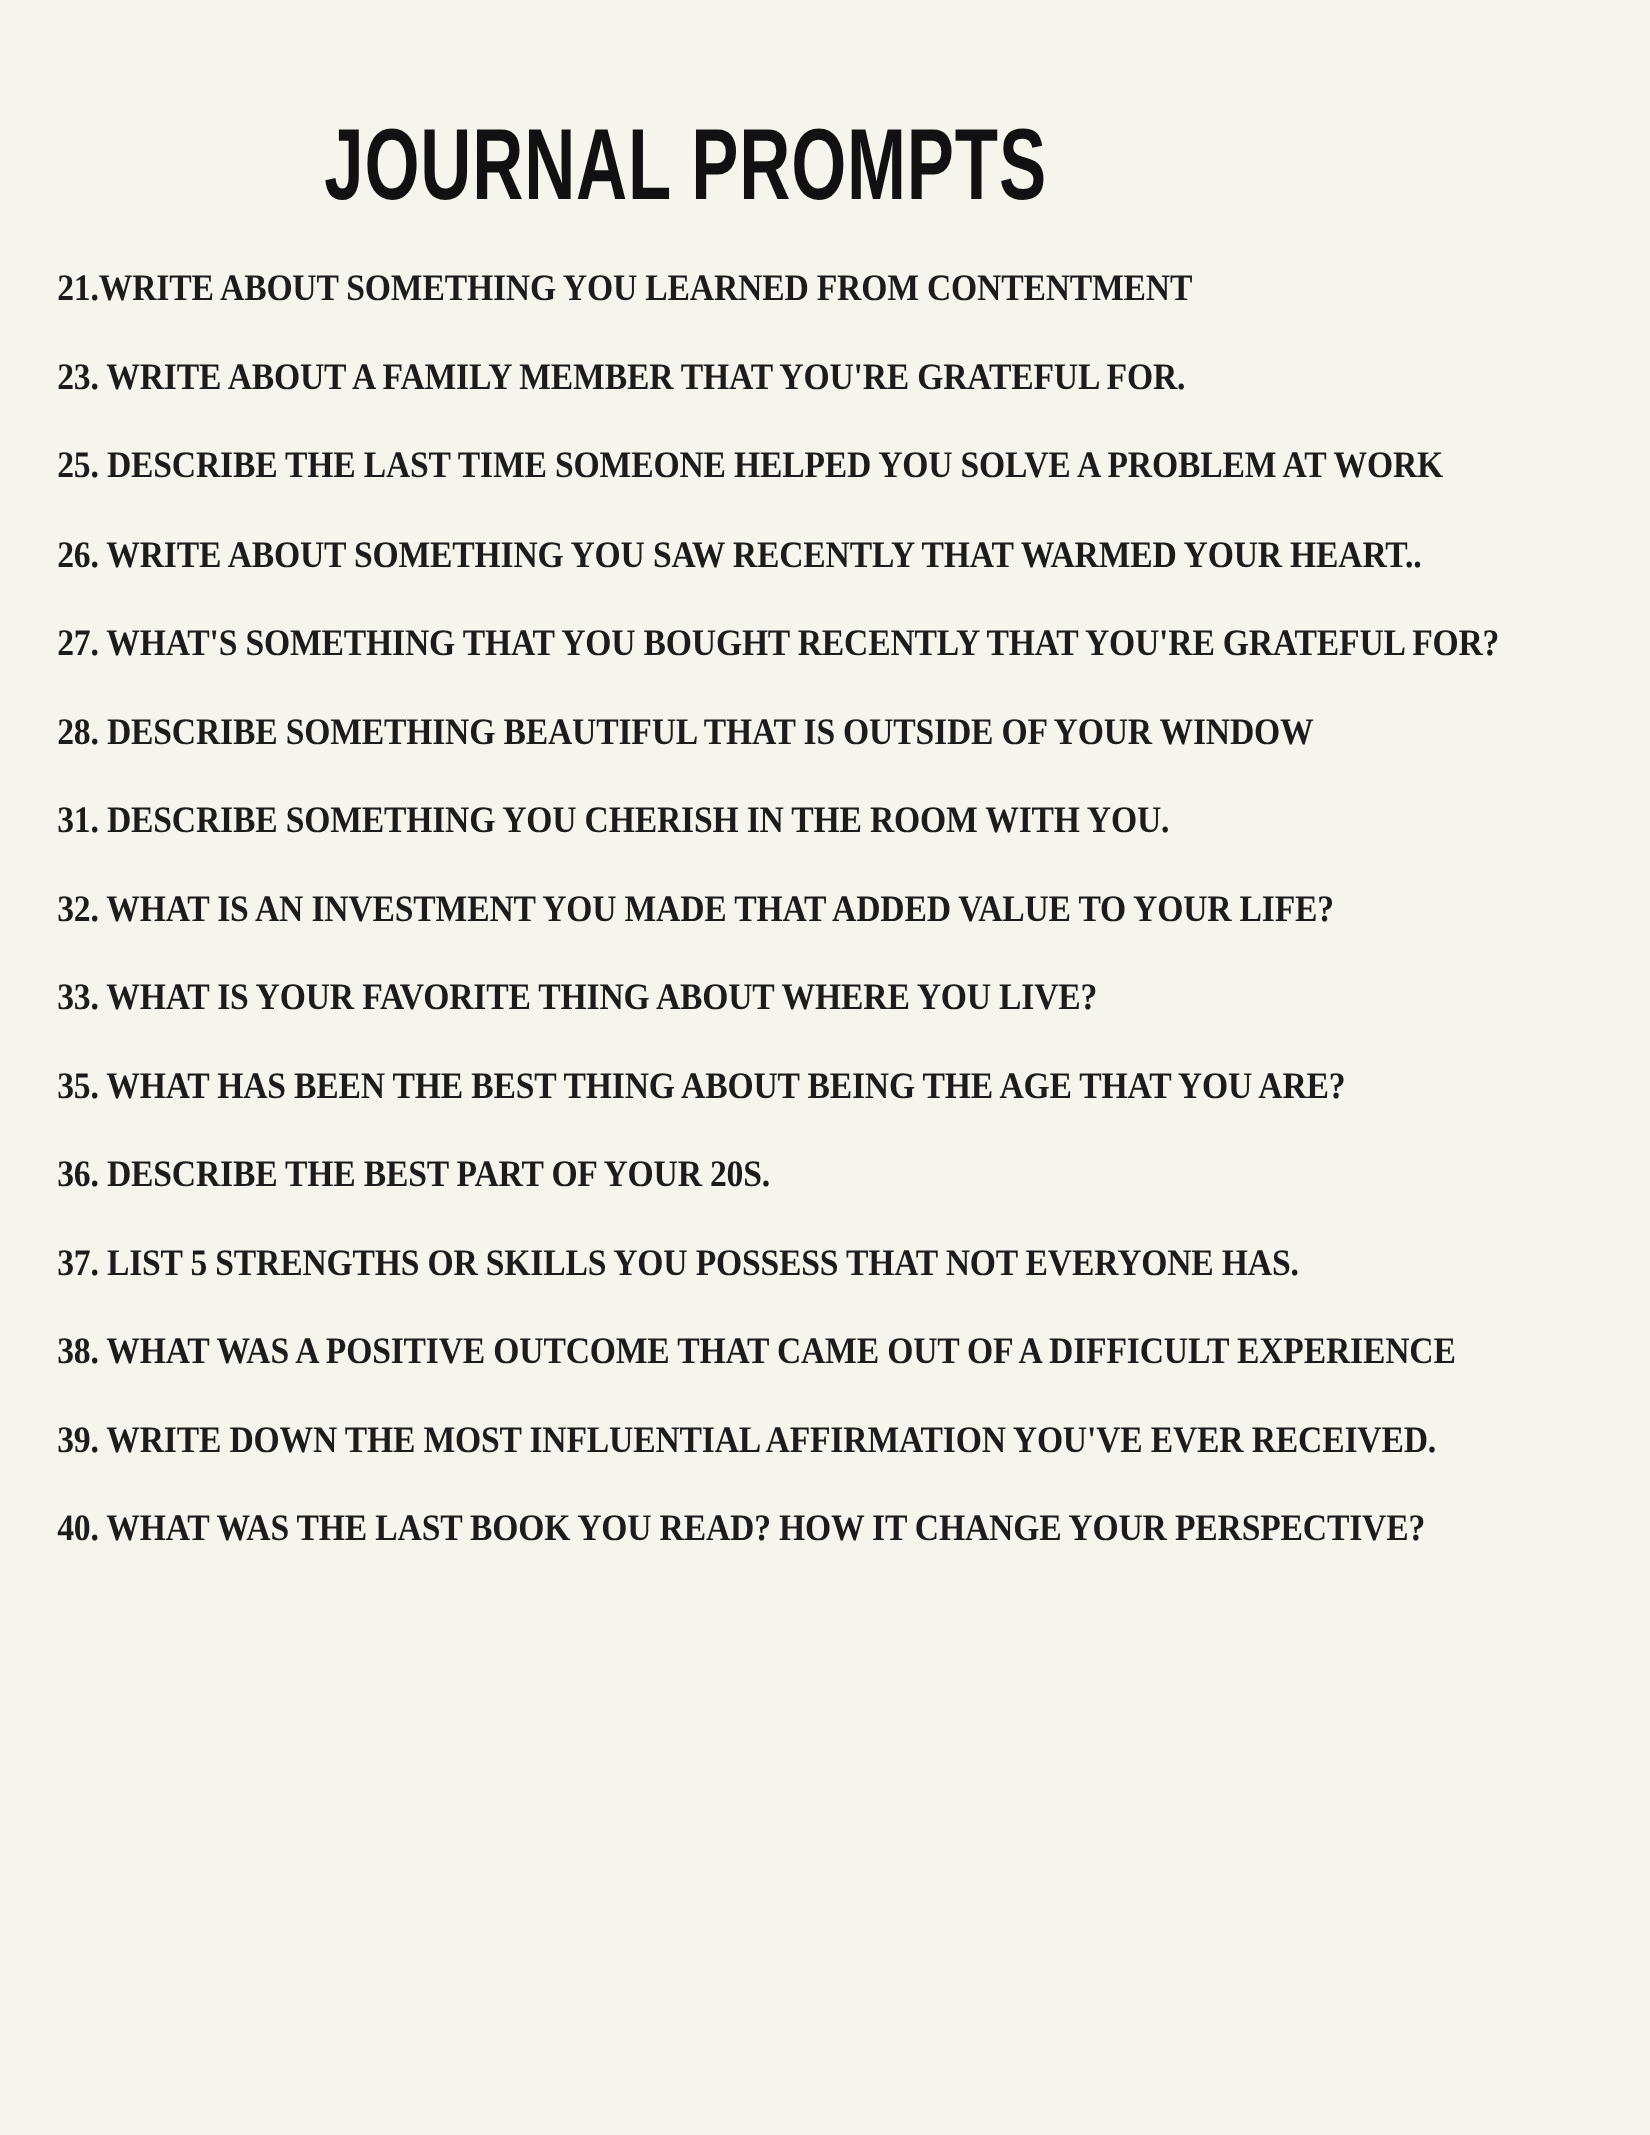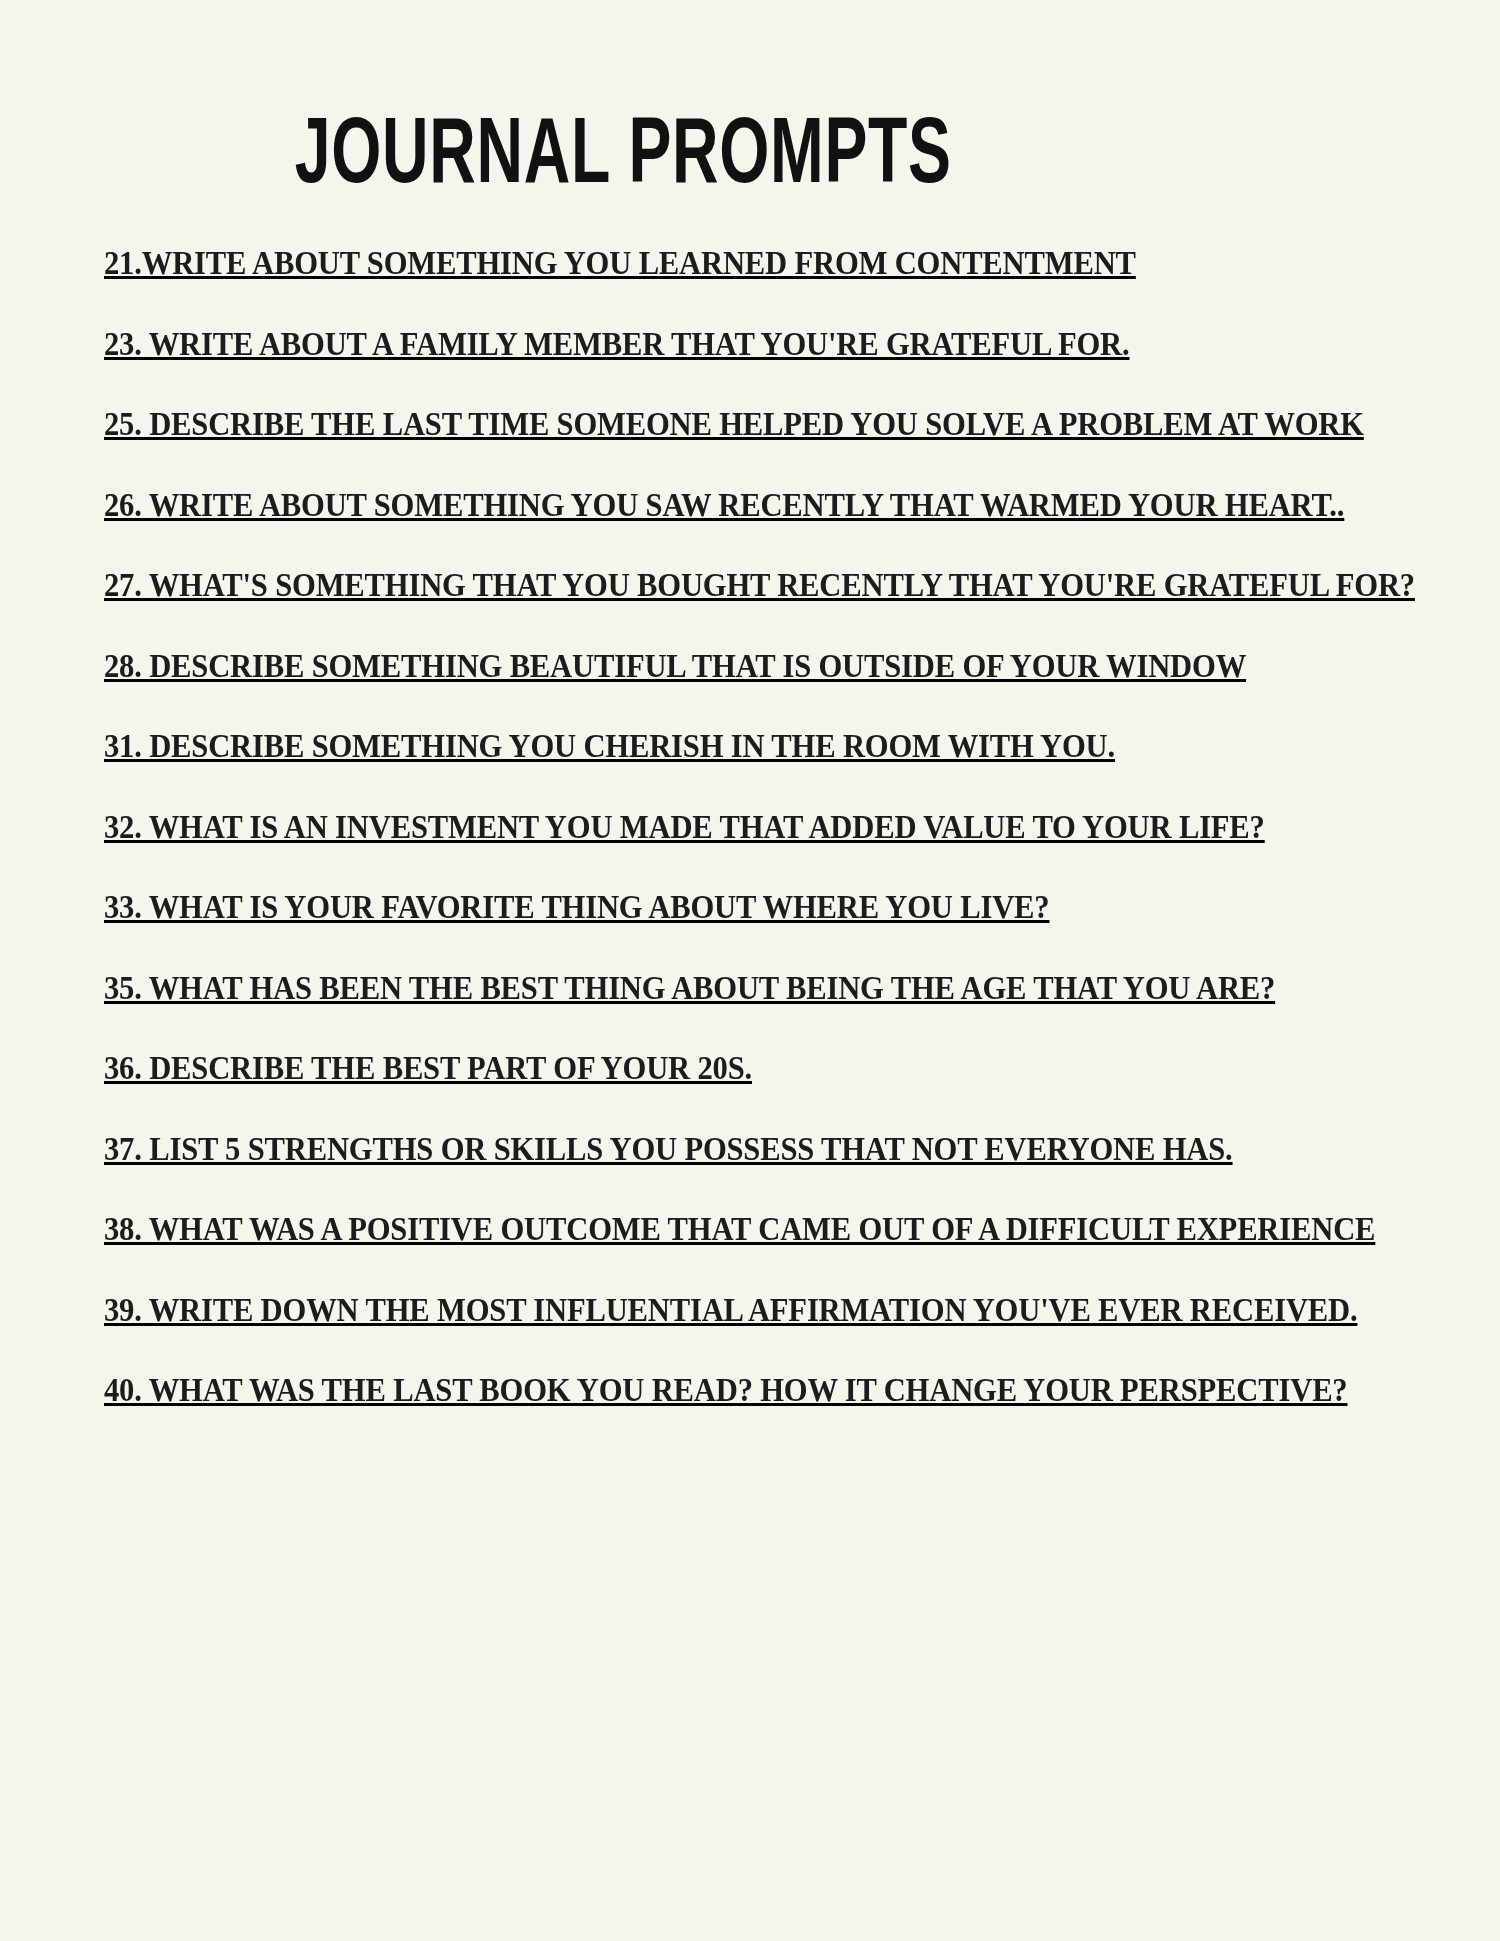--- a/index.html
+++ b/index.html
@@ -10,42 +10,41 @@
     width: 1500px;
     height: 1941px;
     background: #F5F4ED;
     overflow: hidden;
     font-family: "Liberation Serif", serif;
   }
   .page {
     width: 1247px;
     height: 1941px;
     position: relative;
-    text-decoration: underline;
   }
   .title-wrap {
     padding-top: 95px;
     height: 110px;
     text-align: center;
     white-space: nowrap;
   }
   .title {
     display: inline-block;
     font-family: "Liberation Sans", sans-serif;
     font-weight: 700;
     font-size: 92px;
     line-height: 110px;
     letter-spacing: 1px;
     color: #111111;
     transform: scaleX(0.70);
     transform-origin: 50% 50%;
   }
   .prompt-list {
     margin-top: 18px;
-    padding-left: 104px;
+    padding-left: 52px;
     padding-right: 40px;
   }
   .prompt-item {
     height: 80.5px;
     display: flex;
     align-items: center;
     white-space: nowrap;
   }
   .prompt-text {
     display: inline-block;

